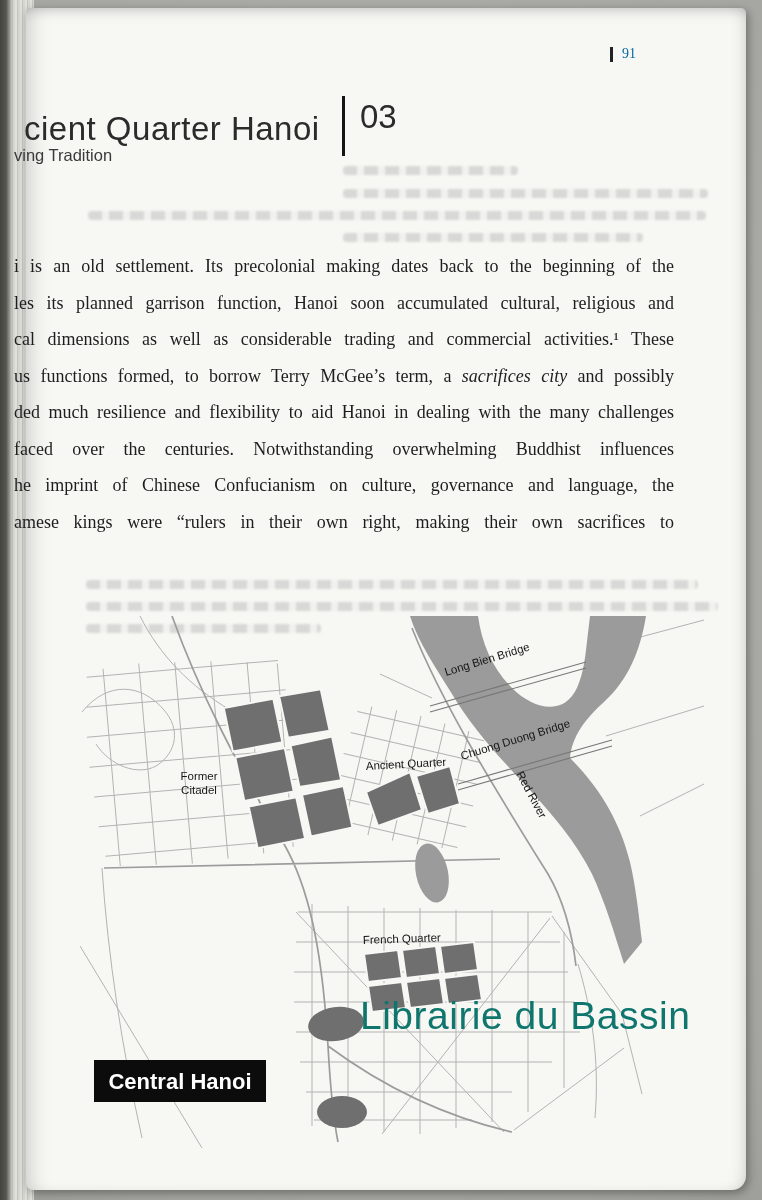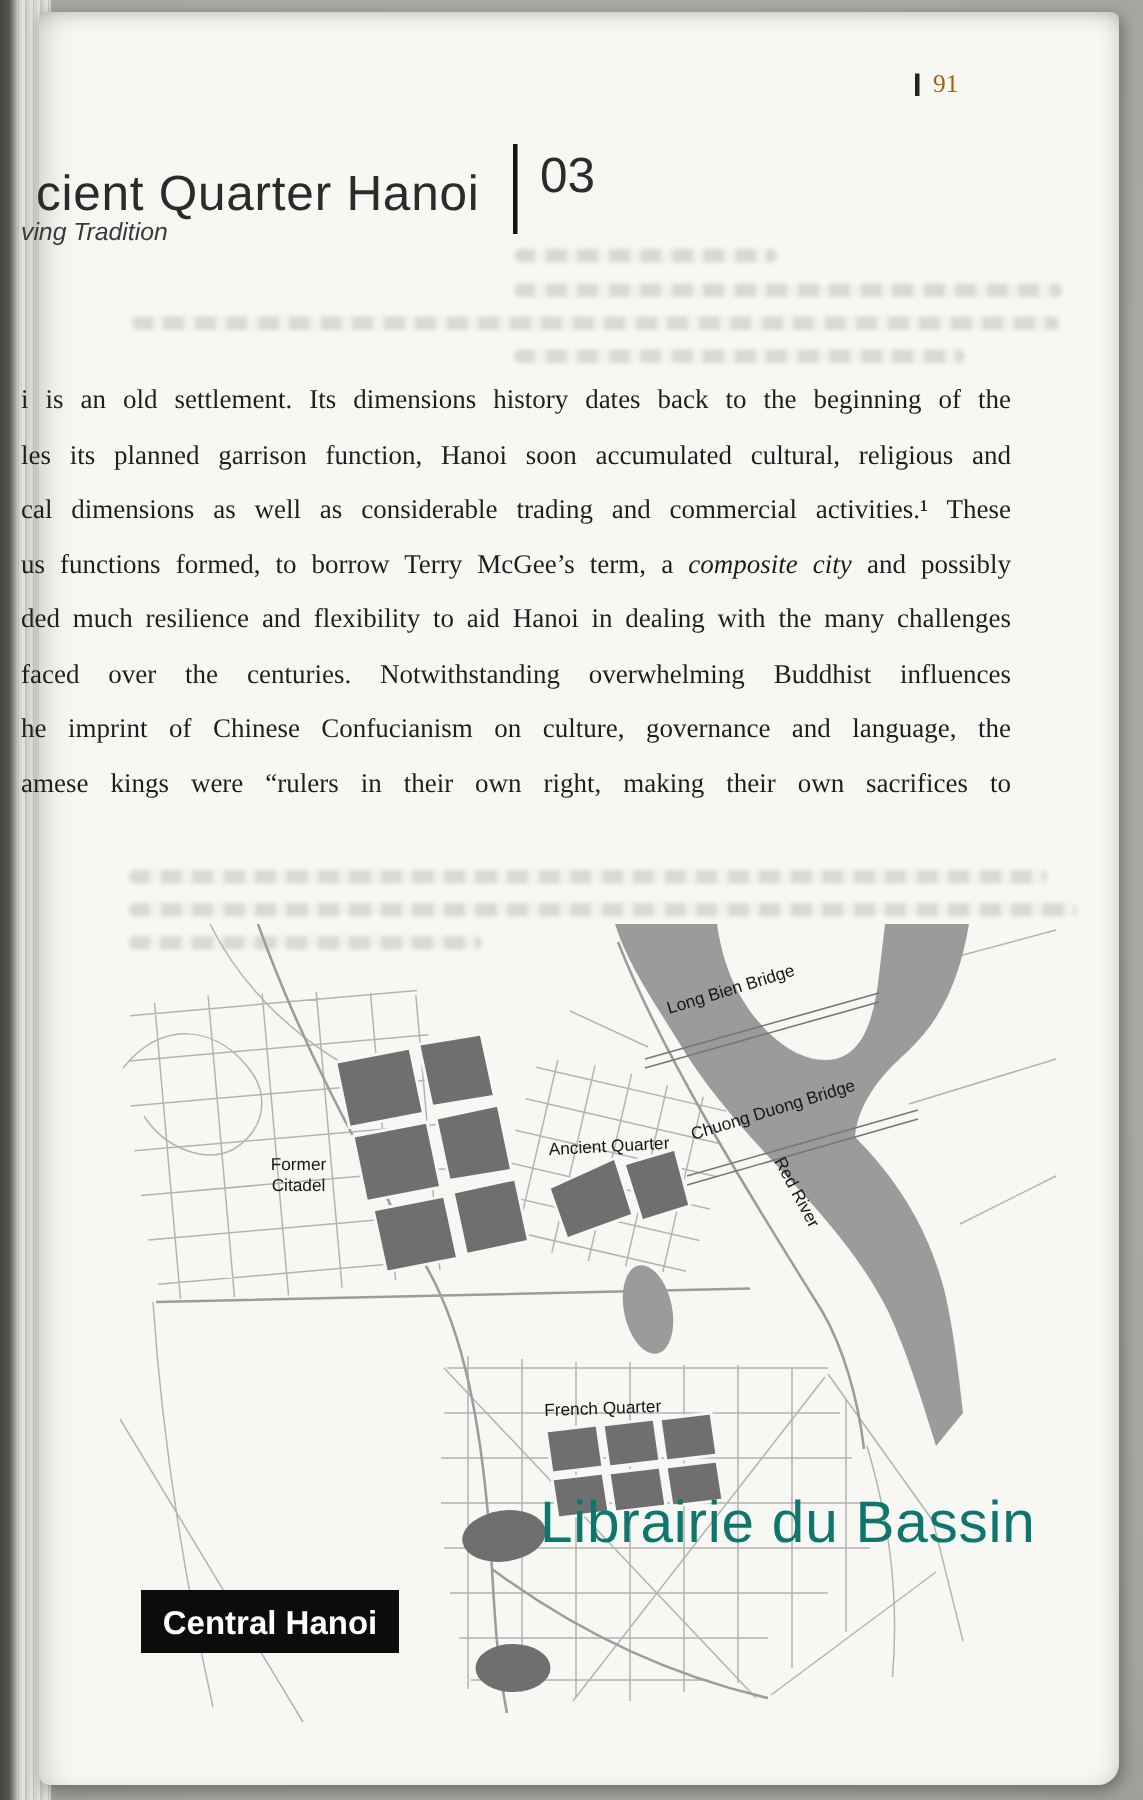--- a/index.html
+++ b/index.html
@@ -22,32 +22,32 @@
     background-color:#f7f7f4;
     border-radius:3px 5px 14px 7px;
     box-shadow:2px 3px 10px rgba(0,0,0,.35),
       inset 16px 0 22px -14px rgba(0,0,0,.20),
       inset -10px 0 18px -12px rgba(0,0,0,.22),
       inset 0 12px 16px -12px rgba(0,0,0,.22);
   }
   
   .page-number-wrap{
     position:absolute;left:584px;top:38px;display:flex;align-items:center;gap:9px;
-    font-family:"Liberation Serif",serif;font-size:17px;color:#a16207;
+    font-family:"Liberation Serif",serif;font-size:14px;color:#0369a1;
   }
   .pn-bar{width:3px;height:15px;background:#222;}
   
   .chapter-header{position:absolute;left:-14px;top:90px;width:710px;height:90px;}
   .chapter-title{
     position:absolute;left:0;top:0;margin:12px;font-size:33px;font-weight:400;
     color:#2b2b2b;letter-spacing:.5px;white-space:nowrap;
   }
   .chapter-divider{position:absolute;left:330px;top:-2px;width:3px;height:60px;background:#141414;}
   .chapter-number{position:absolute;left:348px;top:0;font-size:33px;color:#2b2b2b;}
-  .chapter-subtitle{position:absolute;left:2px;top:48px;font-size:16.5px;color:#3a3a3a;font-style:italic;}
+  .chapter-subtitle{position:absolute;left:2px;top:48px;font-size:16.5px;color:#3a3a3a;}
   
   .bleed{
     position:absolute;height:9px;border-radius:4px;filter:blur(1.3px);
     background:repeating-linear-gradient(90deg,rgba(110,110,110,.22) 0 14px,rgba(110,110,110,.04) 14px 21px);
   }
   
   .body-text{
     position:absolute;left:-12px;top:240px;width:660px;
     font-family:"Liberation Serif",serif;font-size:18px;color:#1e1e1e;
   }
@@ -84,24 +84,24 @@
 
   <div class="bleed" style="left:317px;top:158px;width:175px"></div>
   <div class="bleed" style="left:317px;top:181px;width:365px"></div>
   <div class="bleed" style="left:62px;top:203px;width:618px"></div>
   <div class="bleed" style="left:317px;top:225px;width:300px"></div>
   <div class="bleed" style="left:60px;top:572px;width:612px"></div>
   <div class="bleed" style="left:60px;top:594px;width:632px"></div>
   <div class="bleed" style="left:60px;top:616px;width:235px"></div>
 
   <div class="body-text">
-      <div class="body-line just"><span>i is an old settlement. Its dimensions history dates back to the beginning of the</span></div>
+      <div class="body-line just"><span>i is an old settlement. Its precolonial making dates back to the beginning of the</span></div>
       <div class="body-line just"><span>les its planned garrison function, Hanoi soon accumulated cultural, religious and</span></div>
       <div class="body-line just"><span>cal dimensions as well as considerable trading and commercial activities.¹ These</span></div>
-      <div class="body-line just"><span>us functions formed, to borrow Terry McGee’s term, a </span><span class="it">composite city</span><span> and possibly</span></div>
+      <div class="body-line just"><span>us functions formed, to borrow Terry McGee’s term, a </span><span class="it">sacrifices city</span><span> and possibly</span></div>
       <div class="body-line just"><span>ded much resilience and flexibility to aid Hanoi in dealing with the many challenges</span></div>
       <div class="body-line just"><span>faced over the centuries. Notwithstanding overwhelming Buddhist influences</span></div>
       <div class="body-line just"><span>he imprint of Chinese Confucianism on culture, governance and language, the</span></div>
       <div class="body-line just"><span>amese kings were “rulers in their own right, making their own sacrifices to</span></div>
     </div>
 
   <svg class="map" width="625" height="535" viewBox="0 0 625 535">
 
     <g stroke="#b3b3b3" stroke-width="1" fill="none">
       <g transform="rotate(-5 115 140)">

